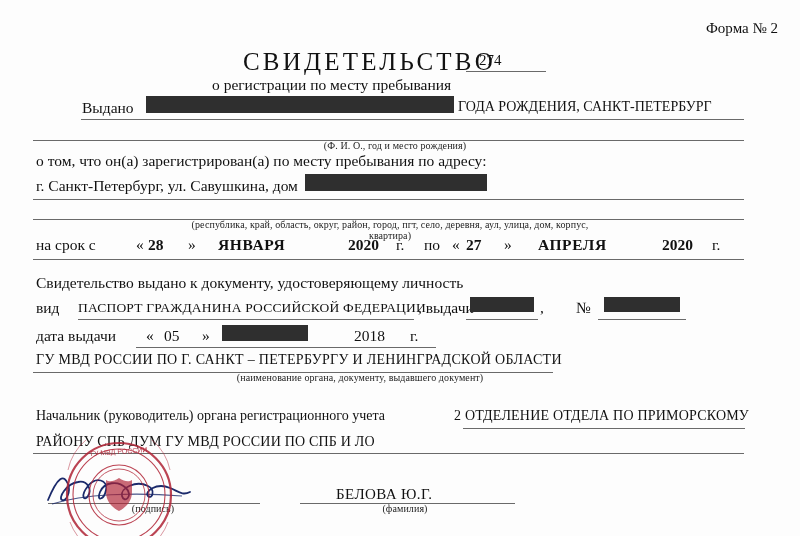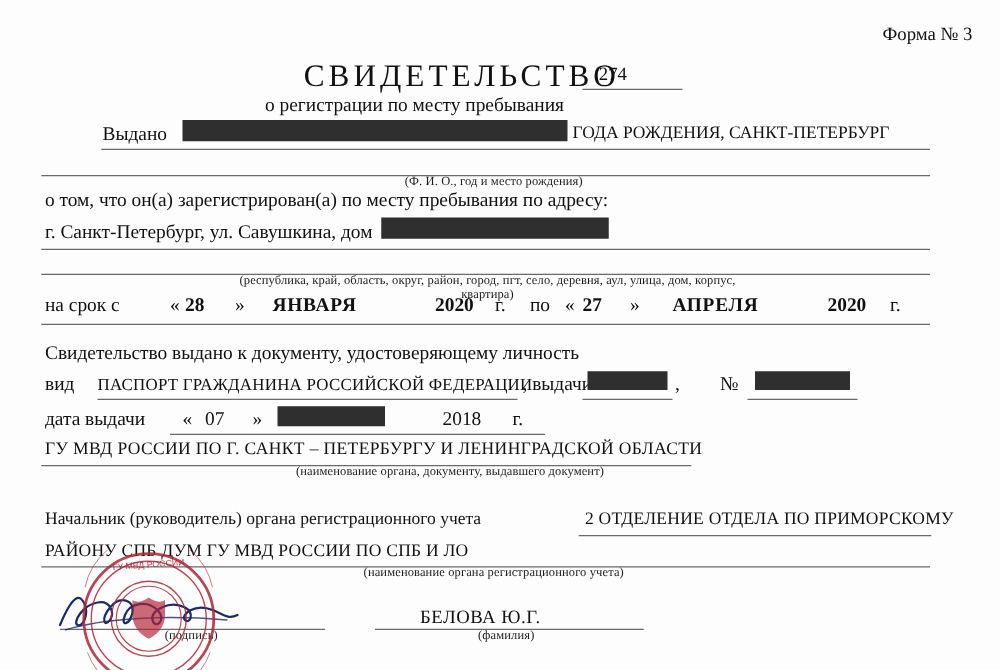--- a/index.html
+++ b/index.html
@@ -124,21 +124,21 @@
   #year-issue { top: 327px; left: 354px; font-size: 15.5px; }
   #g3 { top: 327px; left: 410px; font-size: 15.5px; }
   #date-rule { top: 347px; left: 136px; width: 300px; }
 
   #organ-line { top: 352px; left: 36px; font-size: 14px; letter-spacing: 0.3px; }
   #organ-rule { top: 372px; left: 33px; width: 520px; }
   #organ-caption { top: 372px; left: 175px; width: 370px; }
 
   
   #chief-label { top: 408px; left: 36px; font-size: 14px; }
-  #chief-org1 { top: 408px; left: 468px; font-size: 14px; letter-spacing: 0.2px;}
+  #chief-org1 { top: 408px; left: 454px; font-size: 14px; letter-spacing: 0.2px;}
   #chief-rule1 { top: 428px; left: 463px; width: 282px; }
   #chief-org2 { top: 434px; left: 36px; font-size: 14px; letter-spacing: 0.2px;}
   #chief-rule2 { top: 453px; left: 33px; width: 711px; }
   #chief-caption { top: 453px; left: 250px; width: 290px; }
 
   
   #sign-rule { top: 503px; left: 48px; width: 212px; }
   #sign-caption { top: 503px; left: 98px; width: 110px; }
   #name-value { top: 486px; left: 336px; font-size: 15px; letter-spacing:0.4px;}
   #name-rule { top: 503px; left: 300px; width: 215px; }
@@ -163,21 +163,21 @@
     overflow: hidden;
     pointer-events: none;
   }
   .stampsvg { display:block; }
 </style>
 </head>
 <body>
 
 <div class="page">
 
-  <div class="txt" id="form-number">Форма № 3</div>
+  <div class="txt" id="form-number">Форма № 2</div>
 
   <div class="txt" id="doc-title">СВИДЕТЕЛЬСТВО</div>
   <div class="txt" id="doc-number">274</div>
   <div class="rule" id="doc-number-rule"></div>
   <div class="txt" id="doc-subtitle">о регистрации по месту пребывания</div>
 
   <div class="txt" id="issued-label">Выдано</div>
   <div id="issued-redact"></div>
   <div class="txt" id="issued-text">ГОДА РОЖДЕНИЯ, САНКТ-ПЕТЕРБУРГ</div>
   <div class="rule" id="issued-rule"></div>
@@ -214,37 +214,36 @@
   <div id="seria-redact"></div>
   <div class="txt" id="comma">,</div>
   <div class="txt" id="num-label">№</div>
   <div id="num-redact"></div>
   <div class="rule" id="vid-rule"></div>
   <div class="rule" id="seria-rule"></div>
   <div class="rule" id="num-rule"></div>
 
   <div class="txt" id="date-label">дата выдачи</div>
   <div class="txt" id="dq1">«</div>
-  <div class="txt" id="day-issue">07</div>
+  <div class="txt" id="day-issue">05</div>
   <div class="txt" id="dq2">»</div>
   <div id="month-issue-redact"></div>
   <div class="txt" id="year-issue">2018</div>
   <div class="txt" id="g3">г.</div>
   <div class="rule" id="date-rule"></div>
 
   <div class="txt small" id="organ-line">ГУ  МВД  РОССИИ  ПО  Г. САНКТ – ПЕТЕРБУРГУ  И  ЛЕНИНГРАДСКОЙ ОБЛАСТИ</div>
   <div class="rule" id="organ-rule"></div>
   <div class="caption" id="organ-caption">(наименование органа, документу, выдавшего документ)</div>
 
   <div class="txt" id="chief-label">Начальник (руководитель) органа регистрационного учета</div>
   <div class="txt small" id="chief-org1">2 ОТДЕЛЕНИЕ ОТДЕЛА  ПО ПРИМОРСКОМУ</div>
   <div class="rule" id="chief-rule1"></div>
   <div class="txt small" id="chief-org2">РАЙОНУ СПБ ДУМ  ГУ  МВД  РОССИИ  ПО СПБ  И  ЛО</div>
   <div class="rule" id="chief-rule2"></div>
-  <div class="caption" id="chief-caption">(наименование органа регистрационного учета)</div>
 
   <div class="rule" id="sign-rule"></div>
   <div class="caption" id="sign-caption">(подпись)</div>
   <div class="txt" id="name-value">БЕЛОВА Ю.Г.</div>
   <div class="rule" id="name-rule"></div>
   <div class="caption" id="name-caption">(фамилия)</div>
 
   <svg id="signature" viewBox="0 0 180 40">
     <path d="M4,30 C14,6 20,4 24,14 C27,22 22,32 18,30 C14,28 22,14 34,12 C44,10 48,20 44,26 C40,32 36,26 44,16 C52,6 64,10 62,20 C60,30 52,32 56,22 C60,12 74,10 82,18 C90,26 80,34 78,26 C76,18 92,10 104,16 C112,20 108,30 104,26 C100,22 112,12 126,18 C134,21 138,26 146,22" fill="none" stroke="#1b2a6b" stroke-width="1.8" stroke-linecap="round"></path>
     <path d="M8,34 C40,24 90,22 138,26" fill="none" stroke="#1b2a6b" stroke-width="1.2" opacity="0.8"></path>

